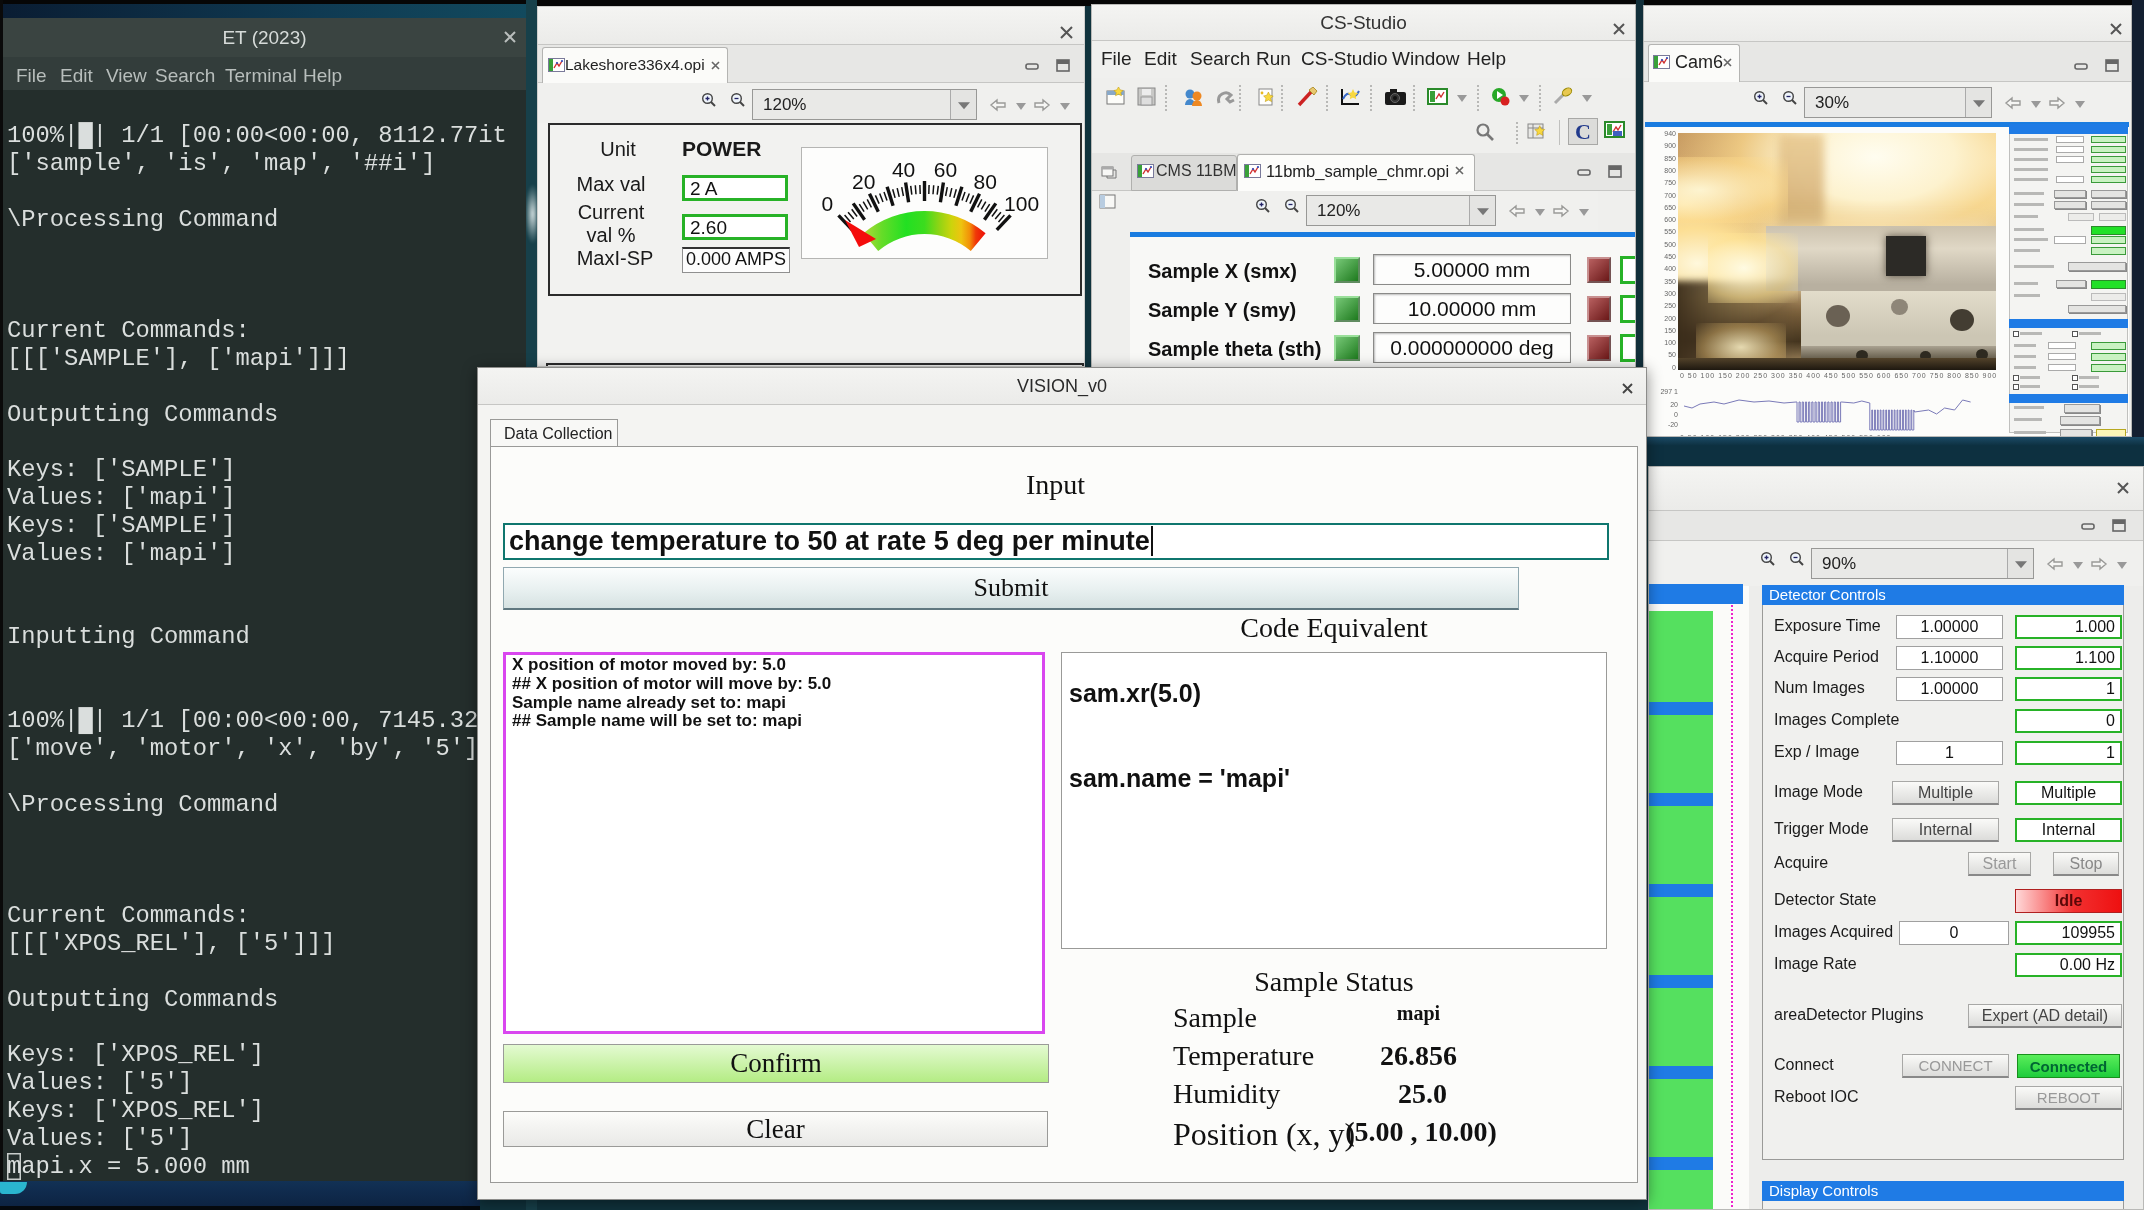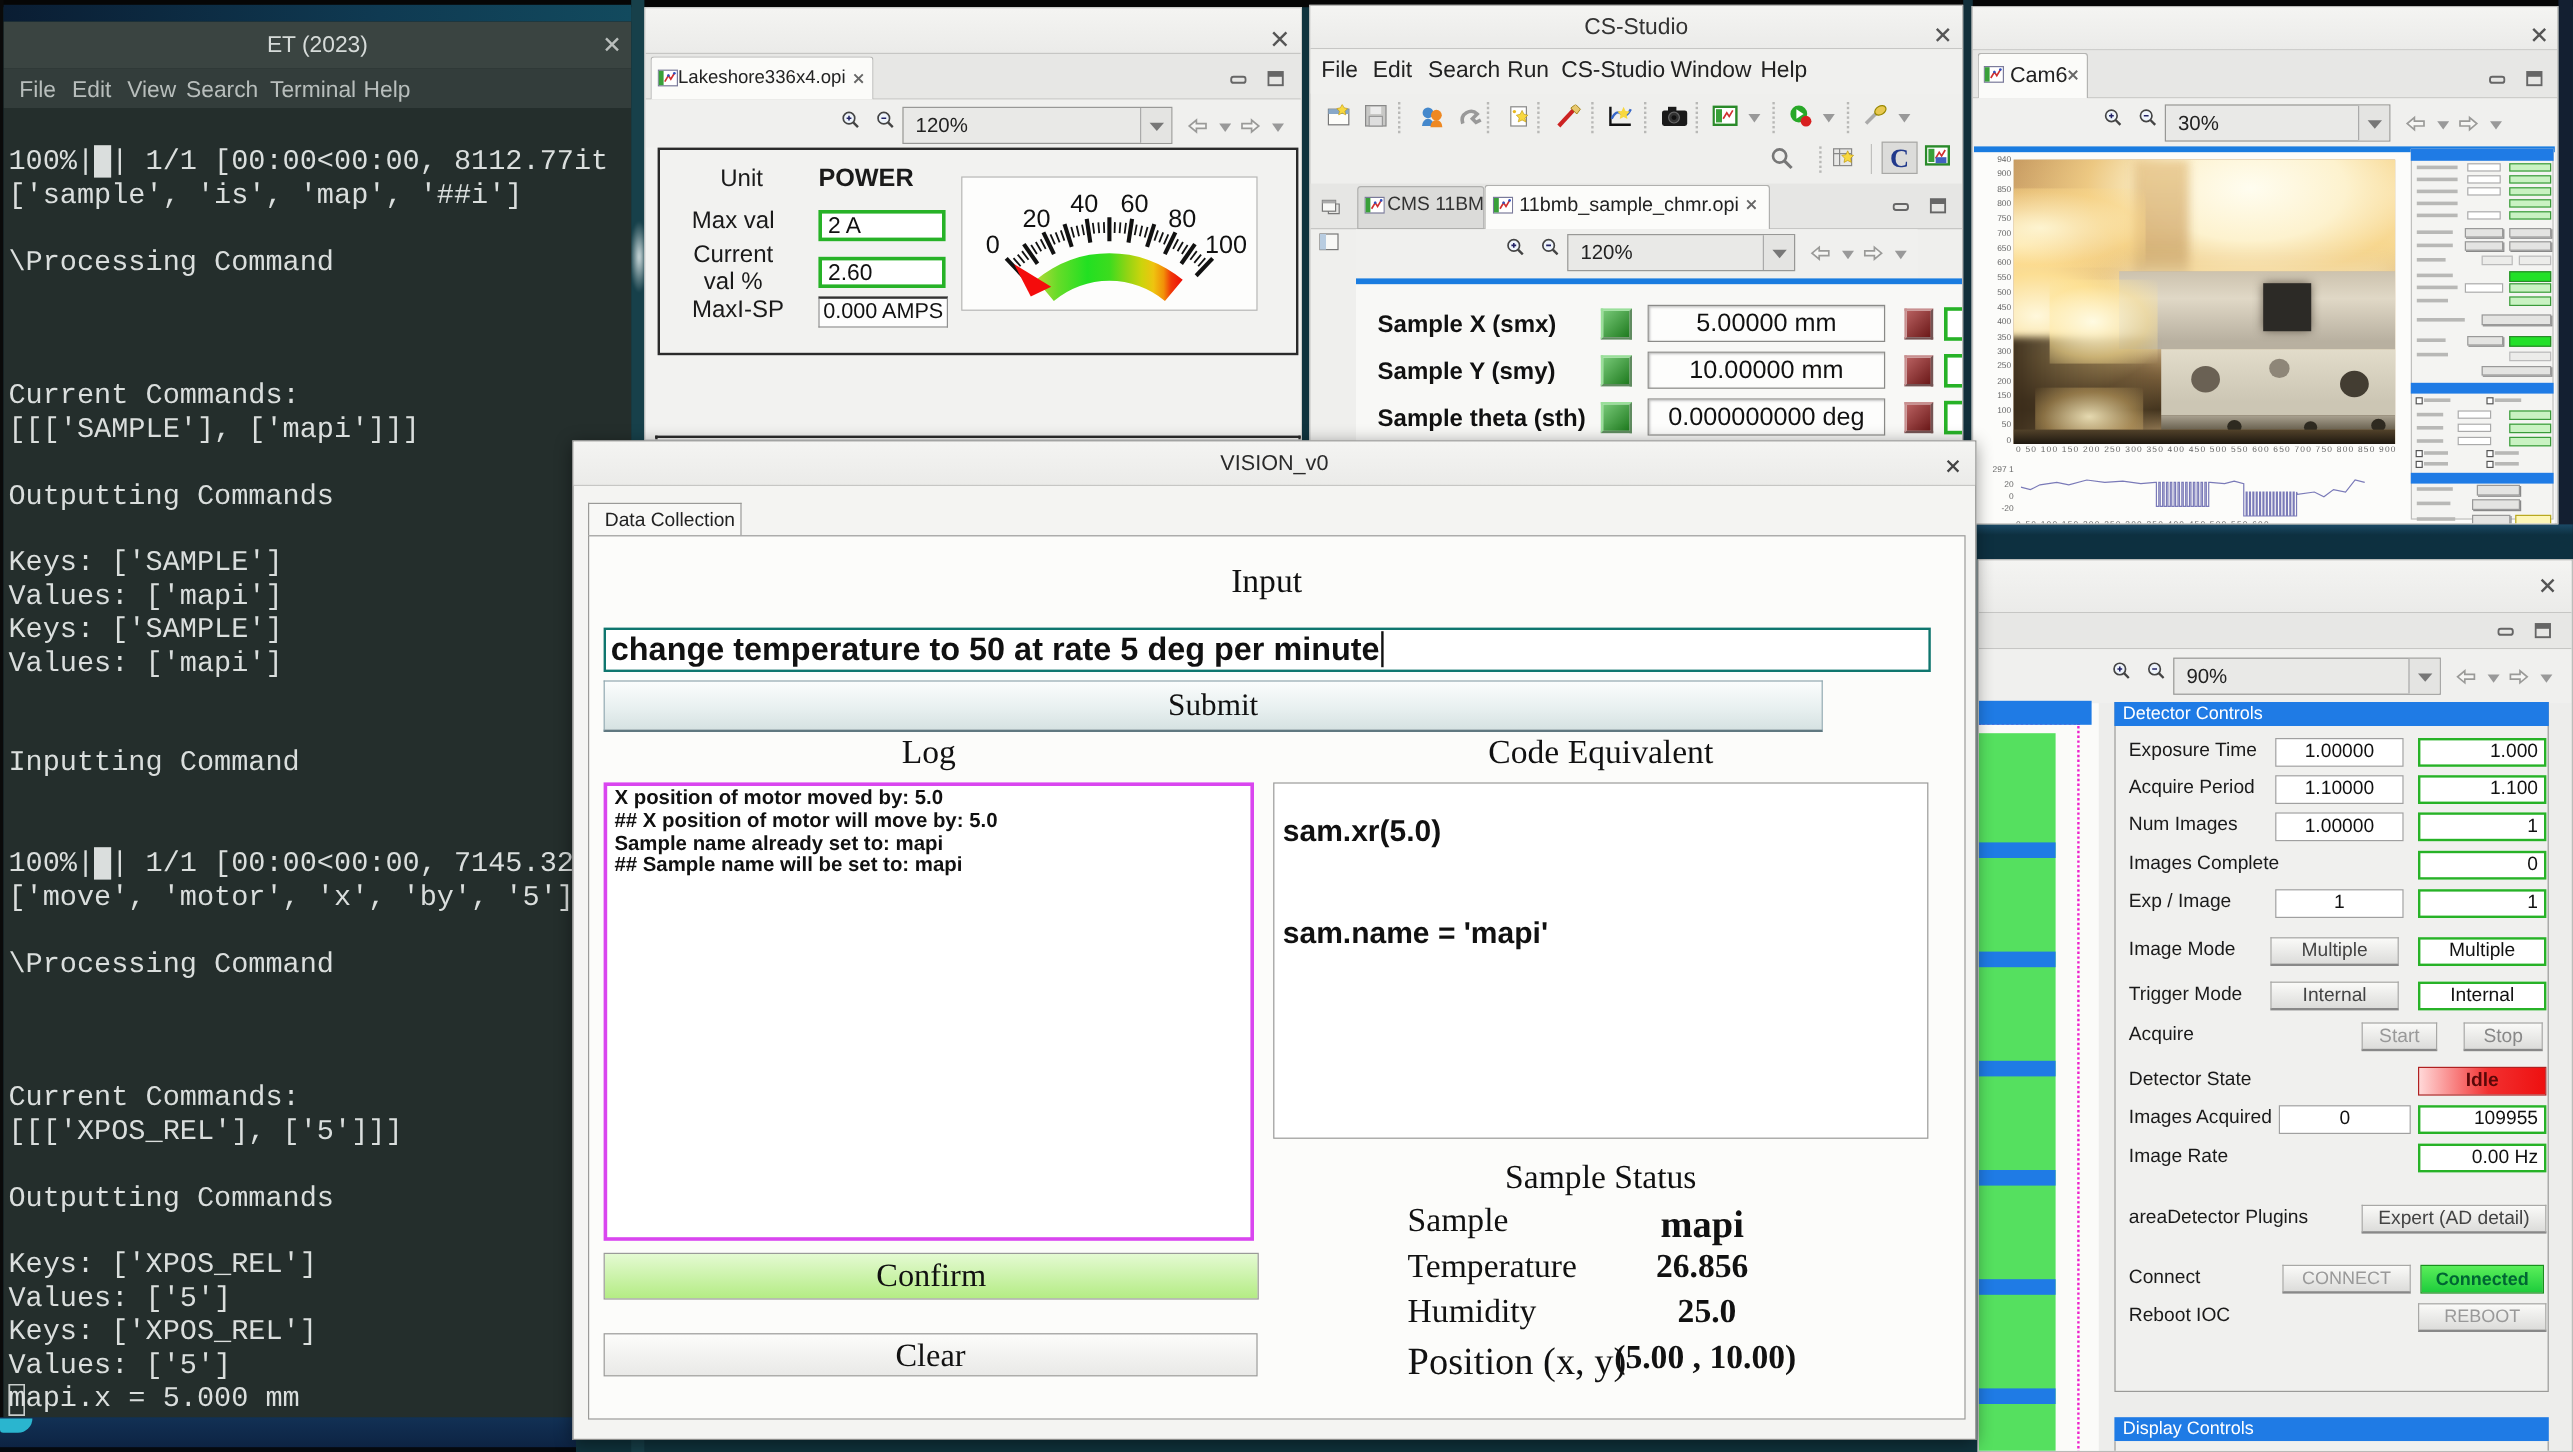--- a/index.html
+++ b/index.html
@@ -664,30 +664,29 @@
 <div class="a" style="left:477px;top:367px;width:1170px;height:833px;background:#f4f4f2;border:1px solid #8c8c8a;box-shadow:0 3px 14px rgba(0,0,0,0.45);z-index:50">
 <div class="tbar ctr" style="height:37px;font-size:18px;color:#2a2a2a">VISION_v0</div>
 <svg class="a" style="left:1143px;top:14px" width="13" height="13" viewBox="0 0 13 13">
       <path d="M2 2 L11 11 M11 2 L2 11" stroke="#444" stroke-width="1.9"></path>
     </svg>
 <div class="a" style="left:12px;top:51px;width:128px;height:28px;background:#f8f8f6;border:1px solid #9a9a98;border-bottom:none;font-size:16px;color:#222;line-height:27px;padding-left:13px">Data Collection</div>
 <div class="a" style="left:12px;top:78px;width:1148px;height:737px;background:#fcfcfa;border:1px solid #9a9a98"></div>
 <div class="ser a ctr" style="left:0;top:102px;width:1155px;height:30px;font-size:28px;color:#111">Input</div>
 <div class="a" style="left:25px;top:155px;width:1106px;height:37px;background:#fff;border:2px solid #0f766e;font-size:27px;font-weight:bold;color:#111;line-height:33px;padding-left:4px">change temperature to 50 at rate 5 deg per minute<span style="border-left:2px solid #111;margin-left:1px"></span></div>
 <div class="ser a ctr" style="left:25px;top:199px;width:1016px;height:43px;background:linear-gradient(#fbfdfd,#e8f0f0 55%,#d6e2e2);border:1px solid #90a8b0;border-bottom:2px solid #607880;font-size:26px;color:#111">Submit</div>
-<div class="ser a ctr" style="left:25px;top:245px;width:542px;height:30px;font-size:28px;color:#111">Log</div>
 <div class="ser a ctr" style="left:583px;top:245px;width:546px;height:30px;font-size:28px;color:#111">Code Equivalent</div>
 <div class="a" style="left:25px;top:284px;width:542px;height:382px;background:#fff;border:3px solid #d946ef;font-size:17px;font-weight:bold;color:#111;line-height:18.8px;padding:1px 0 0 6px">X position of motor moved by: 5.0<br>## X position of motor will move by: 5.0<br>Sample name already set to: mapi<br>## Sample name will be set to: mapi</div>
 <div class="a" style="left:583px;top:284px;width:546px;height:297px;background:#fff;border:1px solid #9a9a98">
 <div class="a" style="left:7px;top:26px;font-size:25px;font-weight:bold;color:#111">sam.xr(5.0)</div>
 <div class="a" style="left:7px;top:111px;font-size:25px;font-weight:bold;color:#111">sam.name = 'mapi'</div>
     </div>
 <div class="ser a ctr" style="left:583px;top:599px;width:546px;height:30px;font-size:28px;color:#111">Sample Status</div>
 <div class="ser a" style="left:695px;top:634px;font-size:28px;color:#111">Sample</div>
-<div class="ser a ctr" style="left:878px;top:634px;width:125px;font-size:32px;font-weight:bold;color:#111">mapi</div>
+<div class="ser a ctr" style="left:878px;top:634px;width:125px;font-size:20px;font-weight:bold;color:#111">mapi</div>
 <div class="ser a" style="left:695px;top:672px;font-size:28px;color:#111">Temperature</div>
 <div class="ser a ctr" style="left:878px;top:672px;width:125px;font-size:28px;font-weight:bold;color:#111">26.856</div>
 <div class="ser a" style="left:695px;top:710px;font-size:28px;color:#111">Humidity</div>
 <div class="ser a ctr" style="left:882px;top:710px;width:125px;font-size:28px;font-weight:bold;color:#111">25.0</div>
 <div class="ser a" style="left:695px;top:748px;font-size:32px;color:#111">Position (x, y)</div>
 <div class="ser a ctr" style="left:868px;top:748px;width:150px;font-size:28px;font-weight:bold;color:#111;white-space:nowrap">(5.00 , 10.00)</div>
 <div class="ser a ctr" style="left:25px;top:676px;width:546px;height:39px;background:linear-gradient(#e4fad2,#b4ec84);border:1px solid #9a9a98;font-size:27px;color:#111">Confirm</div>
 <div class="ser a ctr" style="left:25px;top:743px;width:545px;height:36px;background:linear-gradient(#fcfcfa,#e9e9e7);border:1px solid #9a9a98;font-size:27px;color:#111">Clear</div>
 </div>
 </body></html>

